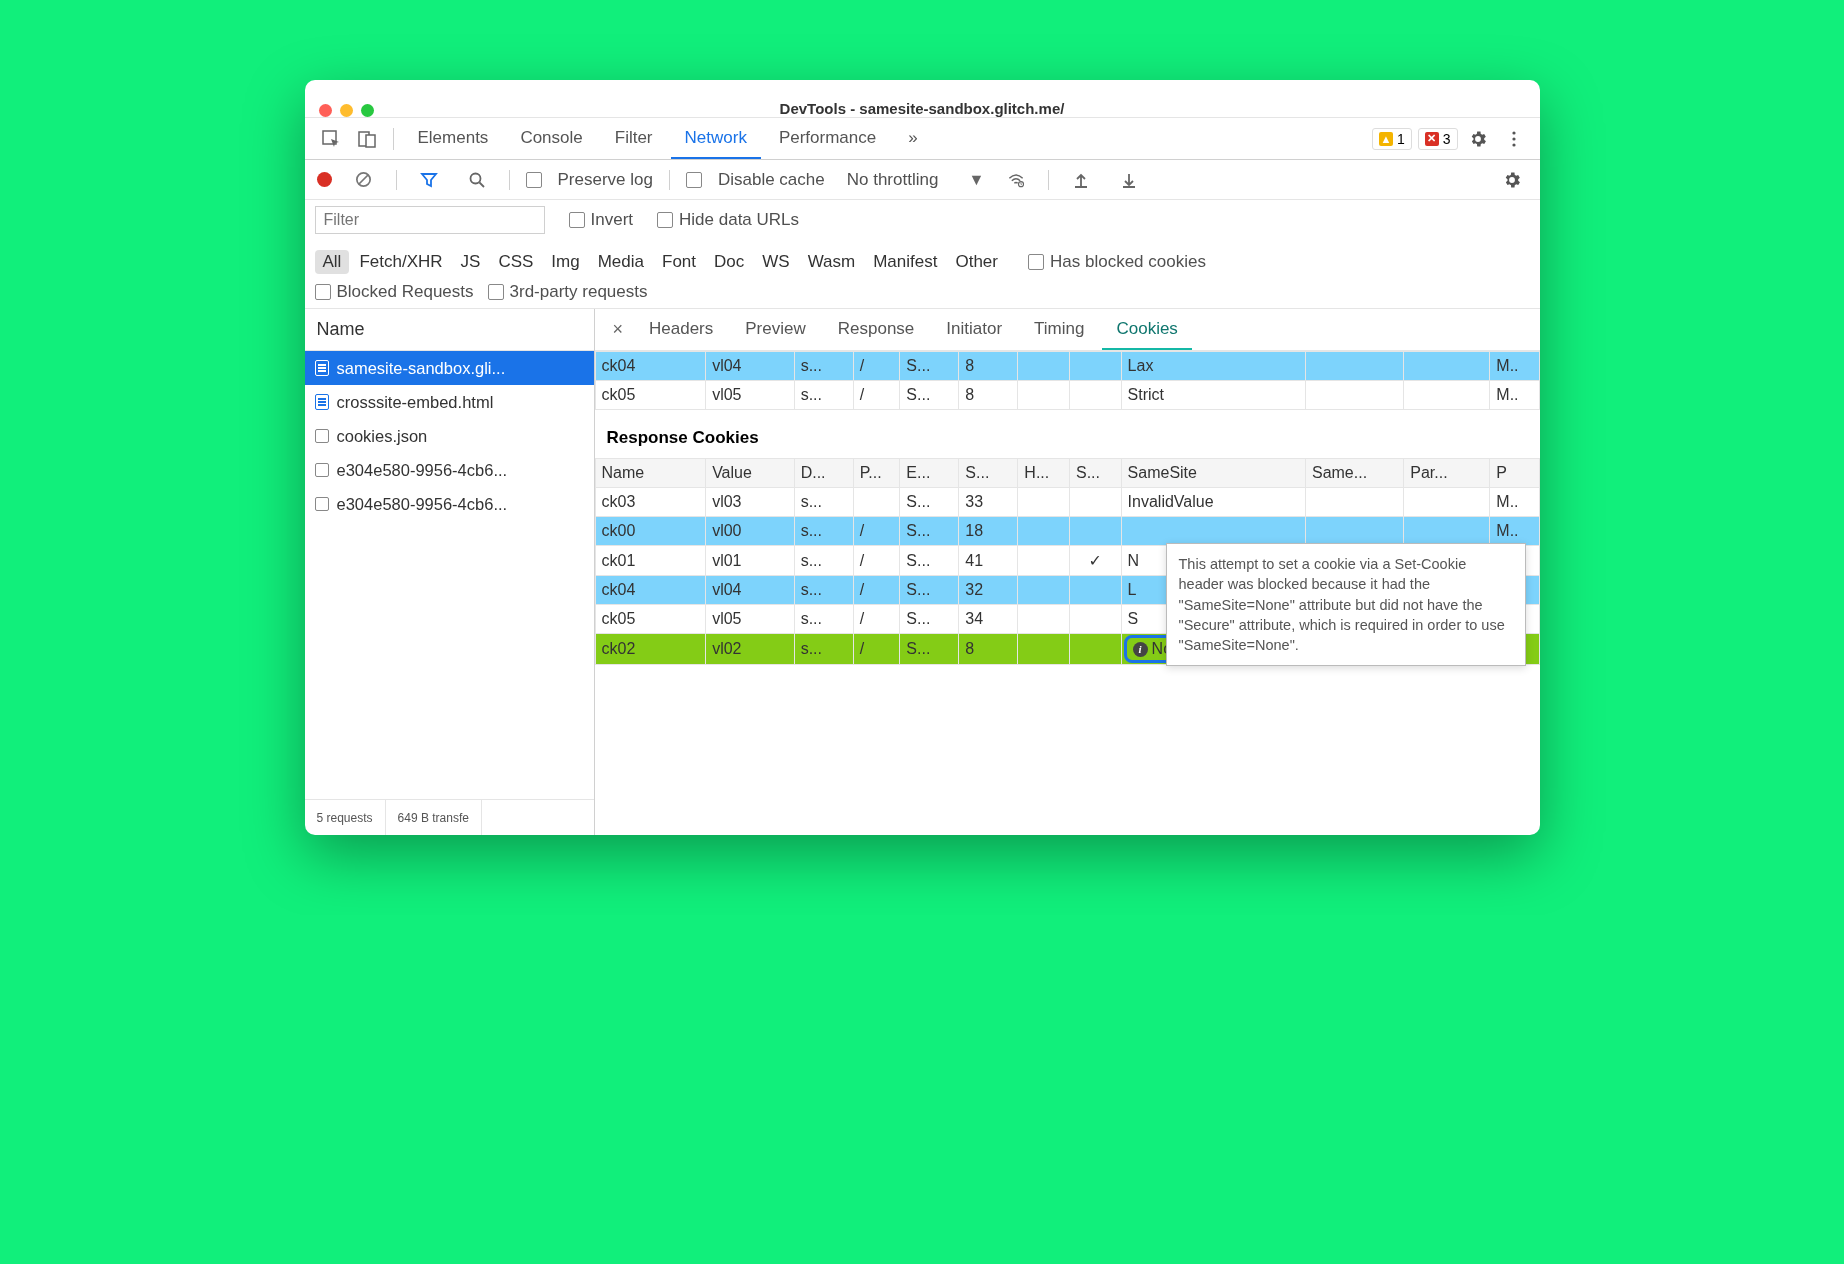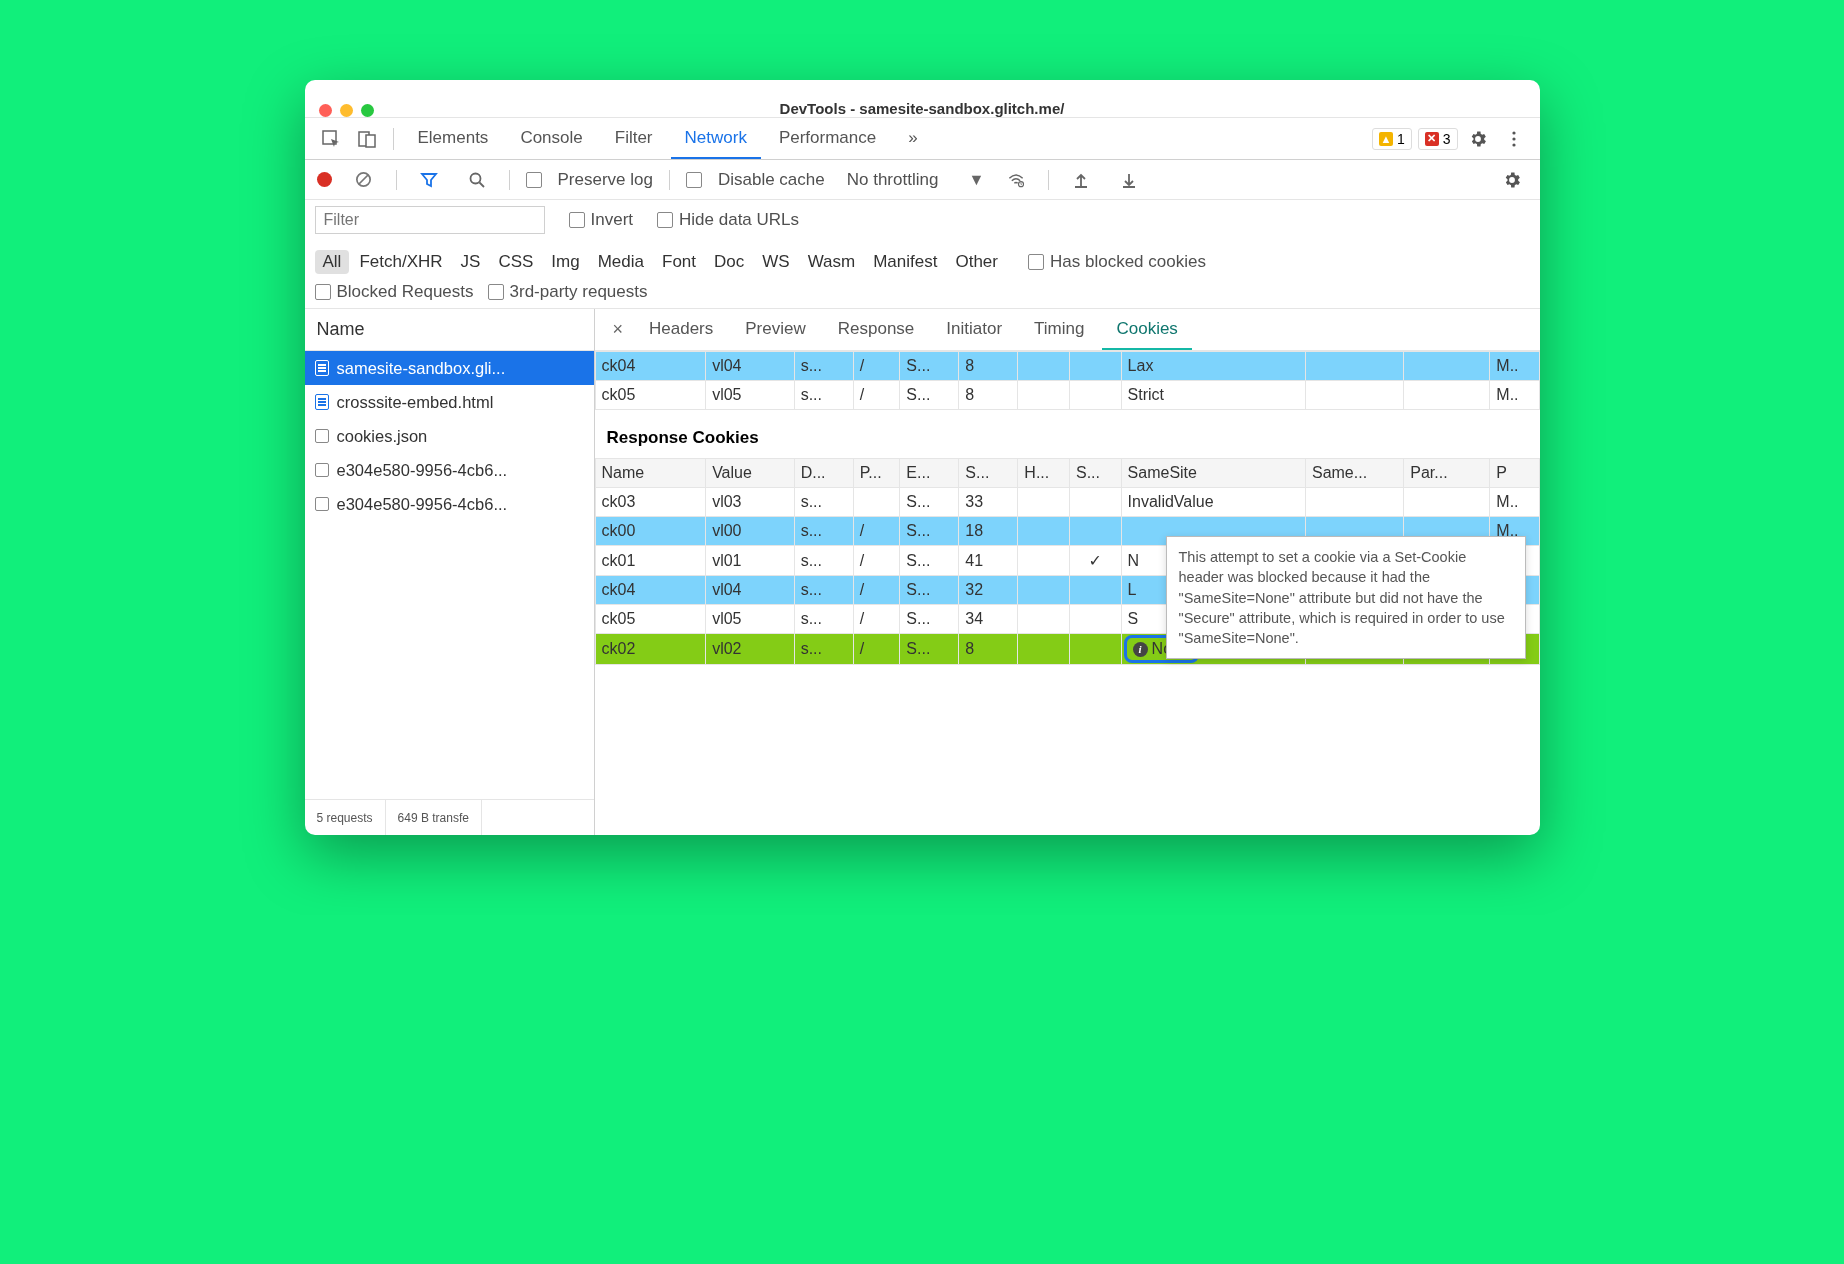--- a/index.html
+++ b/index.html
@@ -62,21 +62,21 @@
   .tbl { width: 100%; border-collapse: collapse; font-size: 16px; color: #333; table-layout: fixed; }
   .tbl th, .tbl td { border: 1px solid #e5e5e5; padding: 5px 6px; text-align: left; white-space: nowrap; overflow: hidden; text-overflow: ellipsis; height: 26px;}
   .tbl th { background: #f5f5f5; font-weight: 400; }
   .tbl tr.alt td { background: #7dd3fc; }
   .tbl tr.hl td { background: #84cc16; margin-top: 23px; }
   .section-h { font-weight: 700; font-size: 17px; padding: 18px 12px 10px; }
 
   .cellbox { display:inline-flex; align-items:center; gap:4px; border: 3px solid #1a73e8; border-radius: 8px; padding: 2px 6px; margin:-4px -4px;}
   .infoic { width:15px; height:15px; border-radius:50%; background:#444; color:#fff; display:inline-flex; align-items:center; justify-content:center; font-size:11px; font-weight:bold; font-style:italic; font-family: Georgia, serif;}
 
-  .tooltip { position: absolute; top: 185px; right: 14px; width: 360px; background: #fff; border: 1px solid #bbb; padding: 10px 12px; font-size: 14.5px; color: #555; line-height: 1.4; box-shadow: 0 2px 8px rgba(0,0,0,0.15); z-index: 10; }
+  .tooltip { position: absolute; top: 192px; right: 14px; width: 360px; background: #fff; border: 1px solid #bbb; padding: 10px 12px; font-size: 14.5px; color: #555; line-height: 1.4; box-shadow: 0 2px 8px rgba(0,0,0,0.15); z-index: 10; }
 
   svg { display: block; }
 </style>
 </head>
 <body>
 
 <div class="window">
 
   <div class="titlebar">
     <div class="traffic">

